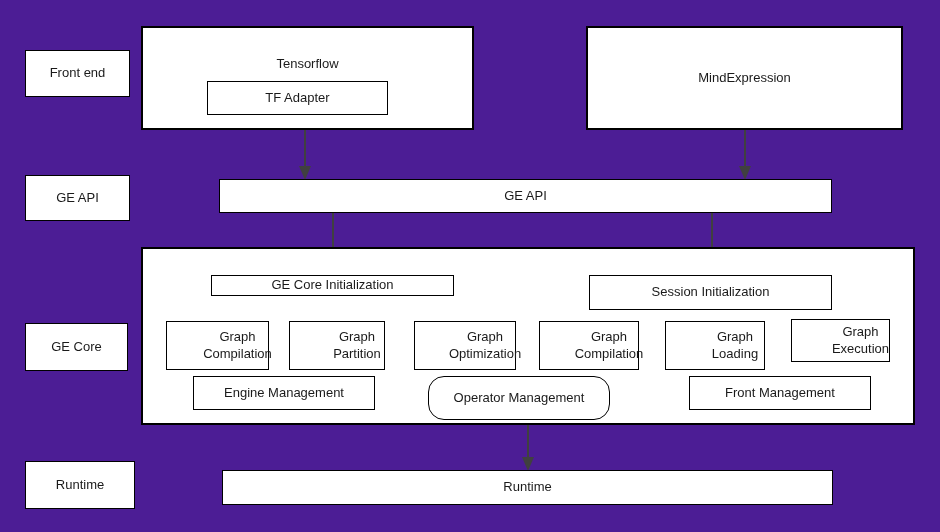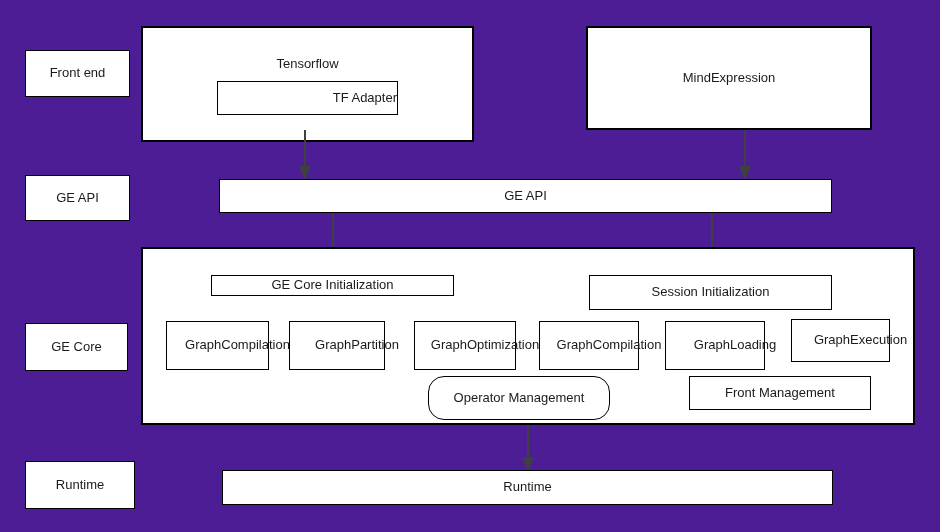--- a/index.html
+++ b/index.html
@@ -31,21 +31,21 @@
   .box.thick {
     border-width: 2px;
   }
   .label-box {
     font-size: 13px;
   }
   .arrow {
     position: absolute;
   }
   .two-line {
-    flex-direction: row;
+    flex-direction: column;
     line-height: 1.25;
     padding-left: 40px;
   }
 </style>
 </head>
 <body>
 
 <div id="canvas">
 
   <div class="box label-box" style="left:25px; top:50px; width:105px; height:47px;">
@@ -54,28 +54,28 @@
   <div class="box label-box" style="left:25px; top:175px; width:105px; height:46px;">
     <span>GE API</span>
   </div>
   <div class="box label-box" style="left:25px; top:323px; width:103px; height:48px;text-align:center;">
     <span>GE Core</span>
   </div>
   <div class="box label-box" style="left:25px; top:461px; width:110px; height:48px;">
     <span>Runtime</span>
   </div>
 
-  <div class="box thick" style="left:141px; top:26px; width:333px; height:116px; display:block;">
+  <div class="box thick" style="left:141px; top:26px; width:333px; height:104px; display:block;">
     <div style="position:absolute; left:0; top:29px; width:100%; text-align:center; font-size:13px; color:#1a1a1a;">Tensorflow</div>
   </div>
-  <div class="box" style="left:217px; top:81px; width:181px; height:34px;justify-content:flex-end;">
+  <div class="box" style="left:207px; top:81px; width:181px; height:34px;">
     <span>TF Adapter</span>
   </div>
 
-  <div class="box thick" style="left:586px; top:26px; width:286px; height:104px;">
+  <div class="box thick" style="left:586px; top:26px; width:317px; height:104px;">
     <span>MindExpression</span>
   </div>
 
   <svg class="arrow" style="left:290px; top:130px; width:30px; height:50px;" viewBox="0 0 30 50">
     <line x1="15" y1="0" x2="15" y2="38" stroke="#404040" stroke-width="2"></line>
     <polygon points="15,50 9,36 21,36" fill="#404040"></polygon>
   </svg>
   <svg class="arrow" style="left:730px; top:130px; width:30px; height:50px;" viewBox="0 0 30 50">
     <line x1="15" y1="0" x2="15" y2="38" stroke="#404040" stroke-width="2"></line>
     <polygon points="15,50 9,36 21,36" fill="#404040"></polygon>
@@ -121,20 +121,23 @@
   </div>
   <div class="box two-line" style="left:665px; top:321px; width:100px; height:49px;">
     <span>Graph</span>
     <span>Loading</span>
   </div>
   <div class="box two-line" style="left:791px; top:319px; width:99px; height:43px;">
     <span>Graph</span>
     <span>Execution</span>
   </div>
 
+  <div class="box" style="left:193px; top:376px; width:182px; height:34px;">
+    <span>Engine Management</span>
+  </div>
   <div class="box" style="left:428px; top:376px; width:182px; height:44px;border-radius:16px;">
     <span>Operator Management</span>
   </div>
   <div class="box" style="left:689px; top:376px; width:182px; height:34px;">
     <span>Front Management</span>
   </div>
 
   <svg class="arrow" style="left:513px; top:425px; width:30px; height:46px;" viewBox="0 0 30 46">
     <line x1="15" y1="0" x2="15" y2="34" stroke="#404040" stroke-width="2"></line>
     <polygon points="15,46 9,32 21,32" fill="#404040"></polygon>

